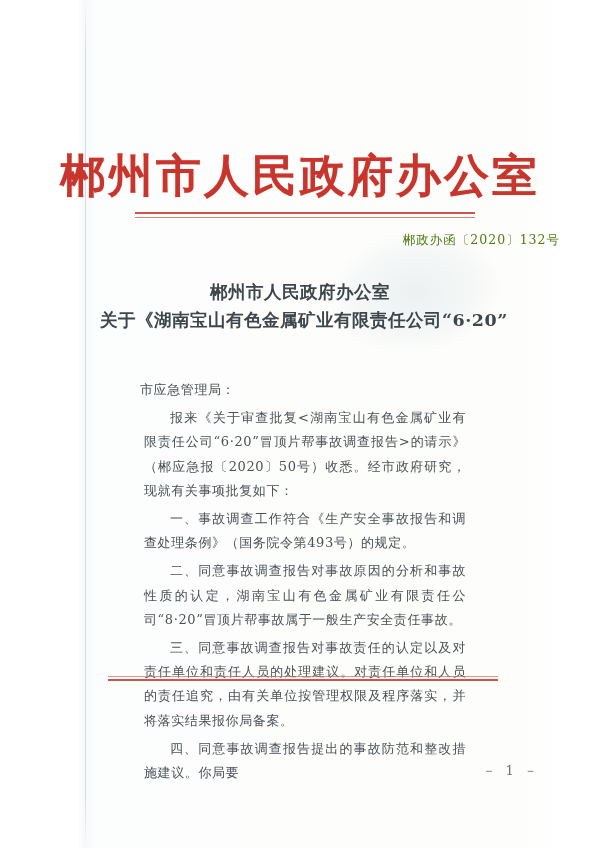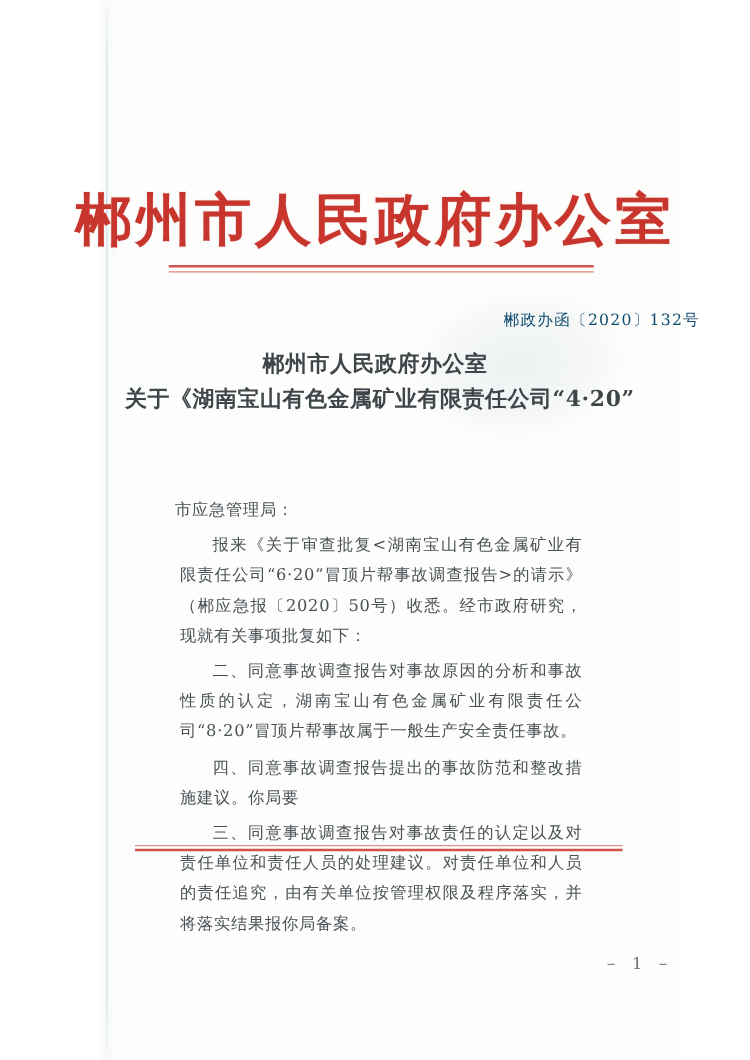--- a/index.html
+++ b/index.html
@@ -93,29 +93,29 @@
   }
   .rule-top .r2 {
     margin-top: 3px;
     height: 1px;
     background: #cf564c;
     opacity: .75;
   }
 
   .doc-number {
     position: absolute;
-    left: 0; top: 248px;
+    left: 0; top: 232px;
     width: 600px;
     text-align: center;
     padding-right: 40px;
     box-sizing: border-box;
     text-align: right;
     font-size: 12.5px;
     letter-spacing: 1px;
-    color: #0c4a6e;
+    color: #4d7c0f;
   }
 
   
   .doc-title {
     position: absolute;
     left: 100px; top: 278px;
     width: 400px;
     text-align: center;
     color: #3f464a;
   }
@@ -123,21 +123,21 @@
     font-size: 17.5px;
     line-height: 28px;
     font-weight: bold;
     letter-spacing: 0.5px;
     white-space: nowrap;
   }
 
   
   .body-text {
     position: absolute;
-    left: 140px; top: 397px;
+    left: 140px; top: 378px;
     width: 330px;
     color: #4a5155;
     font-size: 13px;
     line-height: 24.2px;
     letter-spacing: 0.6px;
   }
   .addressee {
     margin: 0 0 0 0;
     white-space: nowrap;
   }
@@ -193,29 +193,30 @@
 
   <div class="rule-top">
     <div class="r1"></div>
     <div class="r2"></div>
   </div>
 
   <div class="doc-number">郴政办函〔2020〕132号</div>
 
   <div class="doc-title">
     <div class="tline">郴州市人民政府办公室</div>
-    <div class="tline">关于《湖南宝山有色金属矿业有限责任公司“4·20”</div>
+    <div class="tline">关于《湖南宝山有色金属矿业有限责任公司“6·20”</div>
   </div>
 
   <div class="body-text">
     <p class="addressee">市应急管理局：</p>
     <p class="para">报来《关于审查批复&lt;湖南宝山有色金属矿业有限责任公司“6·20”冒顶片帮事故调查报告&gt;的请示》（郴应急报〔2020〕50号）收悉。经市政府研究，现就有关事项批复如下：</p>
+    <p class="para">一、事故调查工作符合《生产安全事故报告和调查处理条例》（国务院令第493号）的规定。</p>
     <p class="para">二、同意事故调查报告对事故原因的分析和事故性质的认定，湖南宝山有色金属矿业有限责任公司“8·20”冒顶片帮事故属于一般生产安全责任事故。</p>
+    <p class="para">三、同意事故调查报告对事故责任的认定以及对责任单位和责任人员的处理建议。对责任单位和人员的责任追究，由有关单位按管理权限及程序落实，并将落实结果报你局备案。</p>
     <p class="para">四、同意事故调查报告提出的事故防范和整改措施建议。你局要</p>
-    <p class="para">三、同意事故调查报告对事故责任的认定以及对责任单位和责任人员的处理建议。对责任单位和人员的责任追究，由有关单位按管理权限及程序落实，并将落实结果报你局备案。</p>
   </div>
 
   <div class="rule-bottom">
     <div class="r1"></div>
     <div class="r2"></div>
   </div>
 
   <div class="page-number">－ 1 －</div>
 
 </div>

